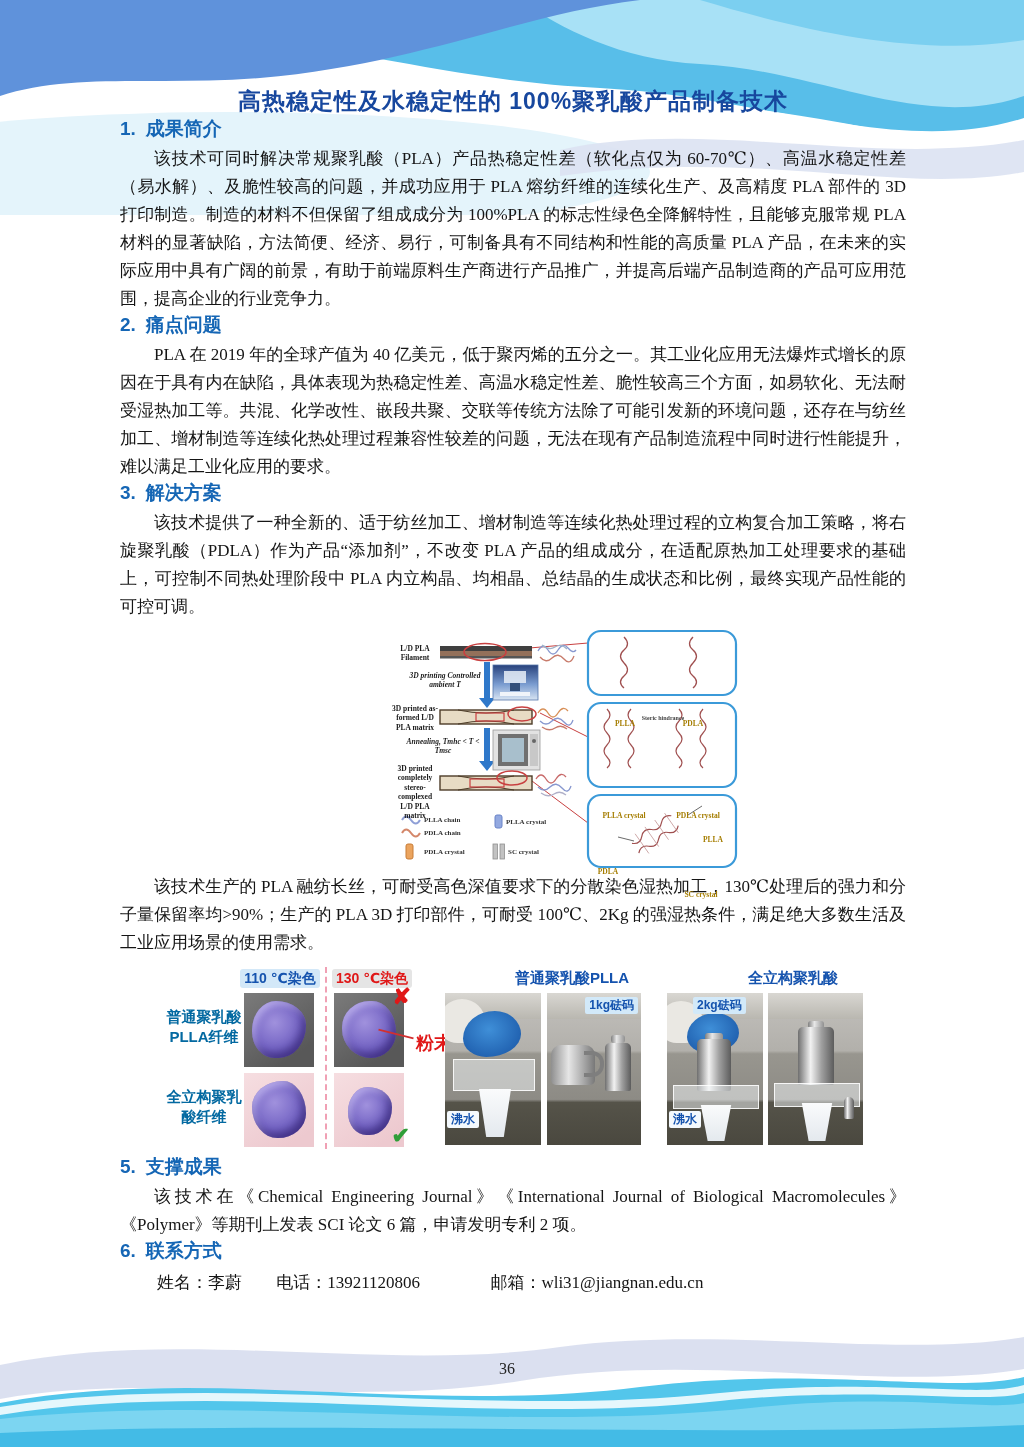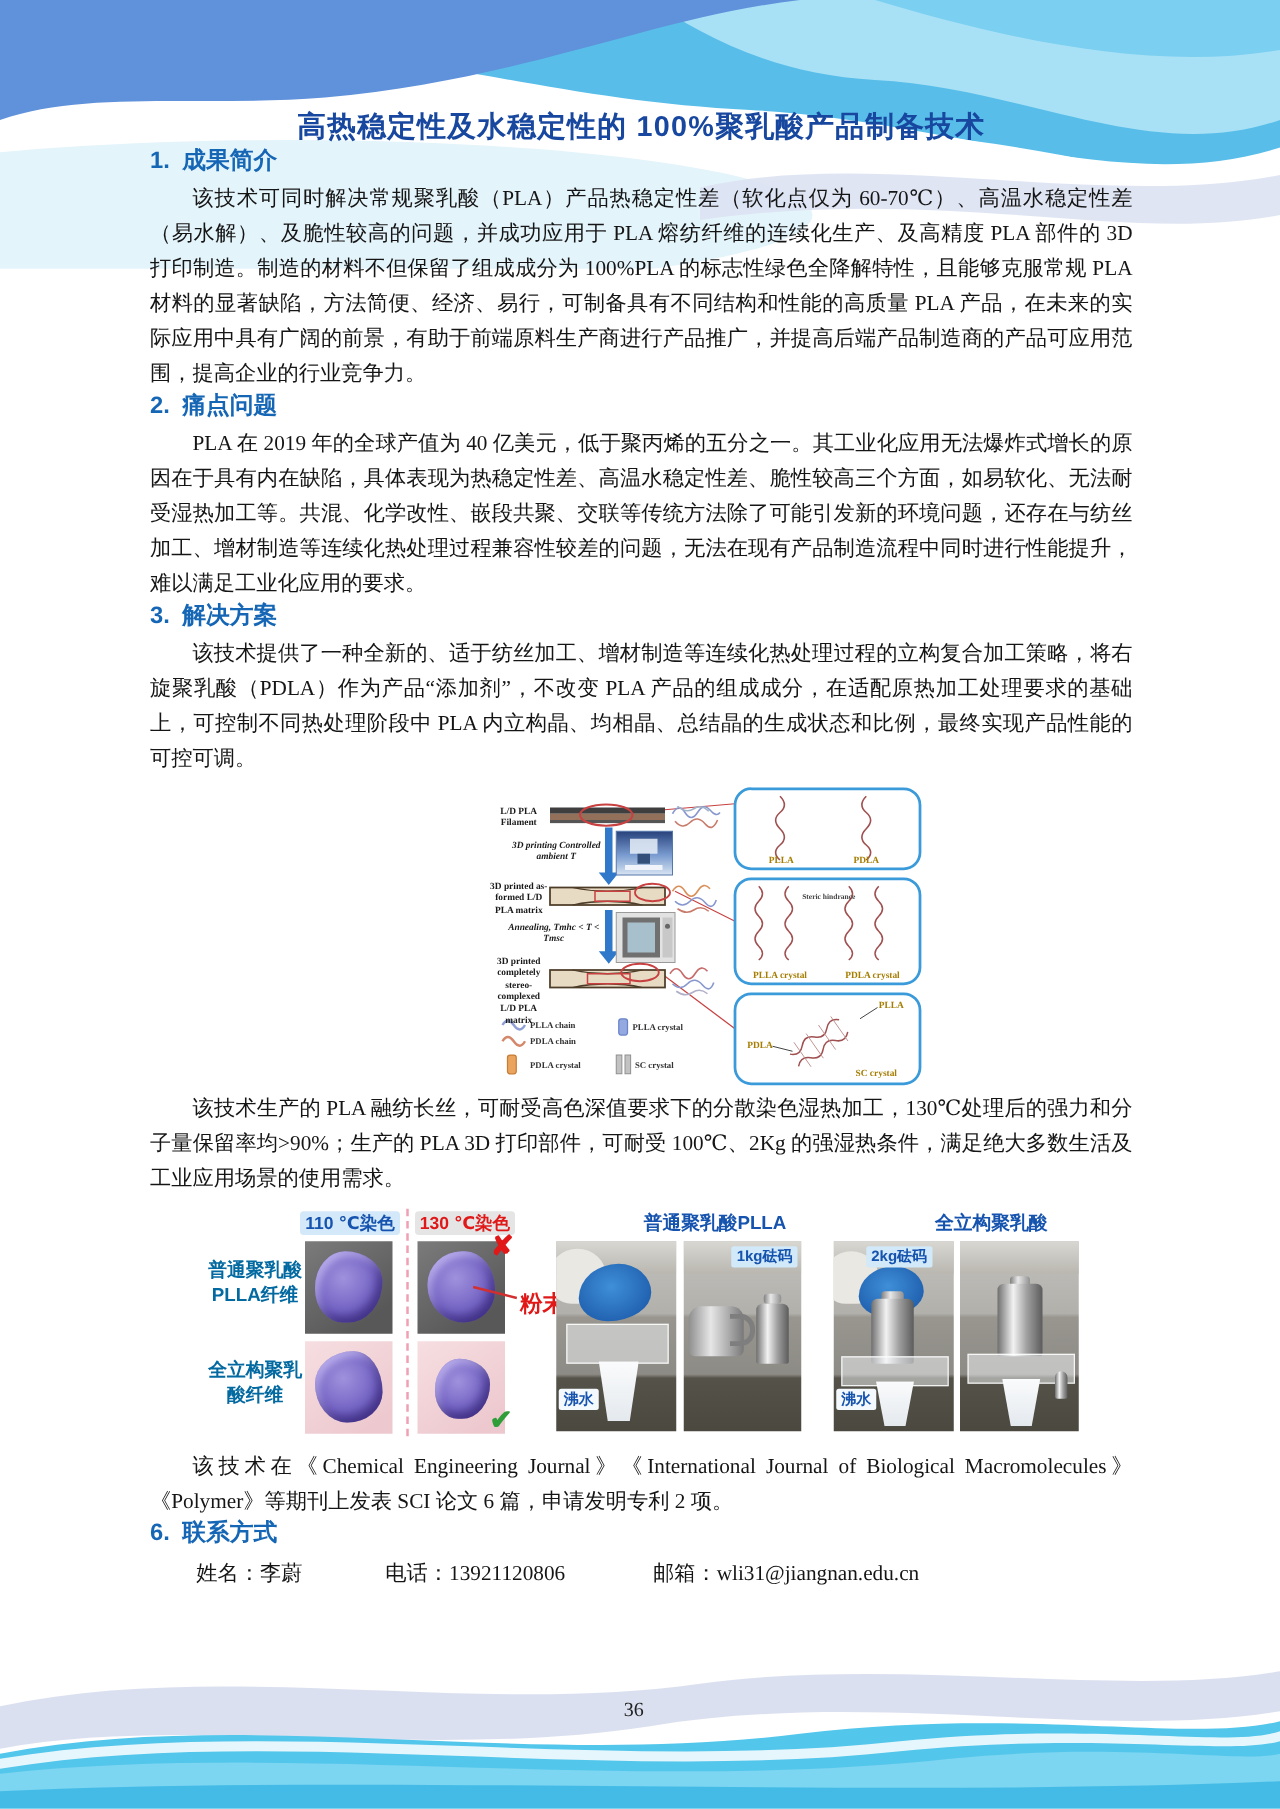--- a/index.html
+++ b/index.html
@@ -14,21 +14,21 @@
   h2.sec{margin:0;font-family:"Liberation Sans","DejaVu Sans",sans-serif;font-weight:bold;
          font-size:19px;color:#1566B5;line-height:24px;}
   h2.sec .sec-num{margin-right:10px;}
   p.body{margin:4px 0 0;font-size:17px;line-height:28px;color:#151515;text-align:justify;text-indent:2em;}
   .mt26{margin-top:26px;} .mt12{margin-top:12px;} .mt10{margin-top:10px;} .mt8{margin-top:8px;}
   
   .fig1{position:relative;width:350px;height:240px;margin:8px 0 0 272px;}
   .fig1 svg{position:absolute;left:0;top:0;}
   .f1t{position:absolute;font-size:7.5px;font-weight:bold;line-height:1.25;text-align:center;color:#1a1a1a;}
   .f1t.it{font-style:italic;}
-  .f1t.gold{color:#a57d00;}
+  .f1t.gold{color:#a57d00;margin-top:36px;}
   .f1t.leg{font-size:7px;color:#333;text-align:left;}
   
   .fig2{position:relative;width:760px;height:188px;margin:10px 0 0 2px;}
   .rowlab{position:absolute;color:#0369a1;font-weight:bold;font-size:15px;line-height:1.3;
           font-family:"Liberation Sans","DejaVu Sans",sans-serif;text-align:center;}
   .dyeh{position:absolute;font-family:"Liberation Sans","DejaVu Sans",sans-serif;font-weight:bold;
         font-size:14px;text-align:center;border-radius:3px;line-height:19px;}
   .dyeh.blue{color:#1553ae;background:#d3e8f8;}
   .dyeh.red{color:#e01818;background:#e5e5e5;}
   .dyephoto{position:absolute;width:70px;height:74px;}
@@ -62,21 +62,21 @@
   .kettle:before{content:"";position:absolute;right:-9px;top:6px;width:16px;height:18px;
           border:4px solid #7e7e7e;border-left:none;border-radius:0 12px 12px 0;}
   .rig{position:absolute;background:rgba(244,248,250,.5);border:1px solid rgba(255,255,255,.85);}
   .tag{position:absolute;font-family:"Liberation Sans","DejaVu Sans",sans-serif;font-weight:bold;
        font-size:12px;line-height:17px;padding:0 4px;border-radius:2px;white-space:nowrap;z-index:3;}
   .tag-w{background:#d2e9f9;color:#1553ae;}
   .tag-water{background:#f4f9fd;color:#1553ae;}
   
   .contact{margin:8px 0 0;padding-left:37px;font-size:17px;color:#151515;}
   .contact .c-item{margin-right:0;}
-  .contact .gap1{margin-left:62px;} .contact .gap2{margin-left:66px;}
+  .contact .gap1{margin-left:30px;} .contact .gap2{margin-left:66px;}
   .pagenum{position:absolute;left:0;right:10px;top:1360px;text-align:center;font-size:16px;color:#222;z-index:3;}
 </style>
 </head>
 <body>
 
 <svg class="deco deco-top" viewBox="0 0 1024 215" preserveAspectRatio="none">
   <rect x="0" y="0" width="1024" height="215" fill="#ffffff"></rect>
   <path d="M0,0 H1024 V118 C900,158 760,96 600,88 C430,80 320,34 180,40 C100,43 40,62 0,84 Z" fill="#58BEE9"></path>
   <path d="M520,0 H1024 V96 C920,132 820,70 700,64 C620,60 560,28 520,0 Z" fill="#A8E1F6"></path>
   <path d="M700,0 H1024 V40 C920,58 800,30 700,0 Z" fill="#7BCFF0"></path>
@@ -272,20 +272,21 @@
     <div class="lab" style="left:646px;width:95px">
       <div class="shelf"></div>
       <div class="knob" style="left:40px;top:28px;width:16px;height:8px"></div>
       <div class="weight" style="left:30px;top:34px;width:36px;height:58px"></div>
       <div class="rig" style="left:6px;top:90px;width:84px;height:22px"></div>
       <div class="cup" style="left:30px;top:110px;width:38px;height:38px"></div>
       <div class="weight" style="left:76px;top:104px;width:10px;height:22px"></div>
     </div>
   </div>
 
+  <h2 class="sec mt12"><span class="sec-num">5.</span><span>支撑成果</span></h2>
   <p class="body">该技术在《Chemical Engineering Journal》《International Journal of Biological Macromolecules》《Polymer》等期刊上发表 SCI 论文 6 篇，申请发明专利 2 项。</p>
 
   <h2 class="sec mt8"><span class="sec-num">6.</span><span>联系方式</span></h2>
   <div class="contact">
     <span class="c-item"><span>姓名：</span><span>李蔚</span></span>
     <span class="c-item gap1"><span>电话：</span><span>13921120806</span></span>
     <span class="c-item gap2"><span>邮箱：</span><span>wli31@jiangnan.edu.cn</span></span>
   </div>
 </div>
 

